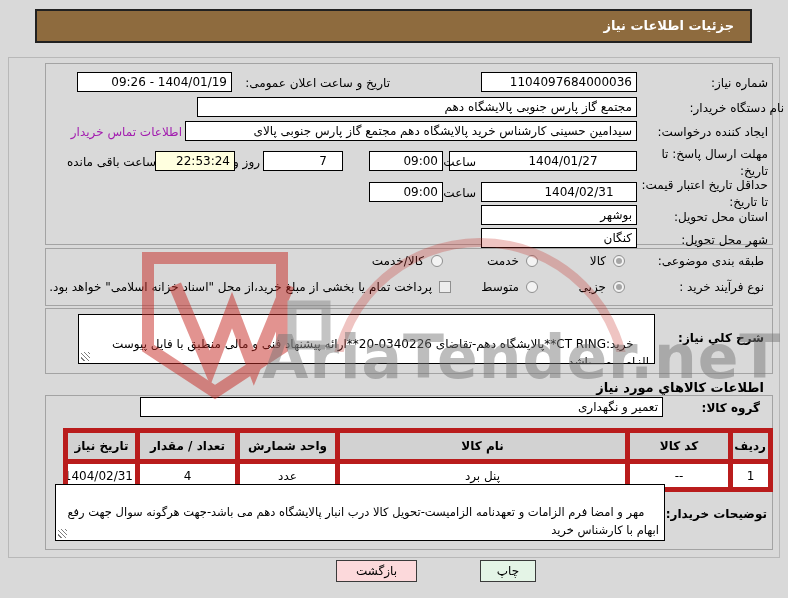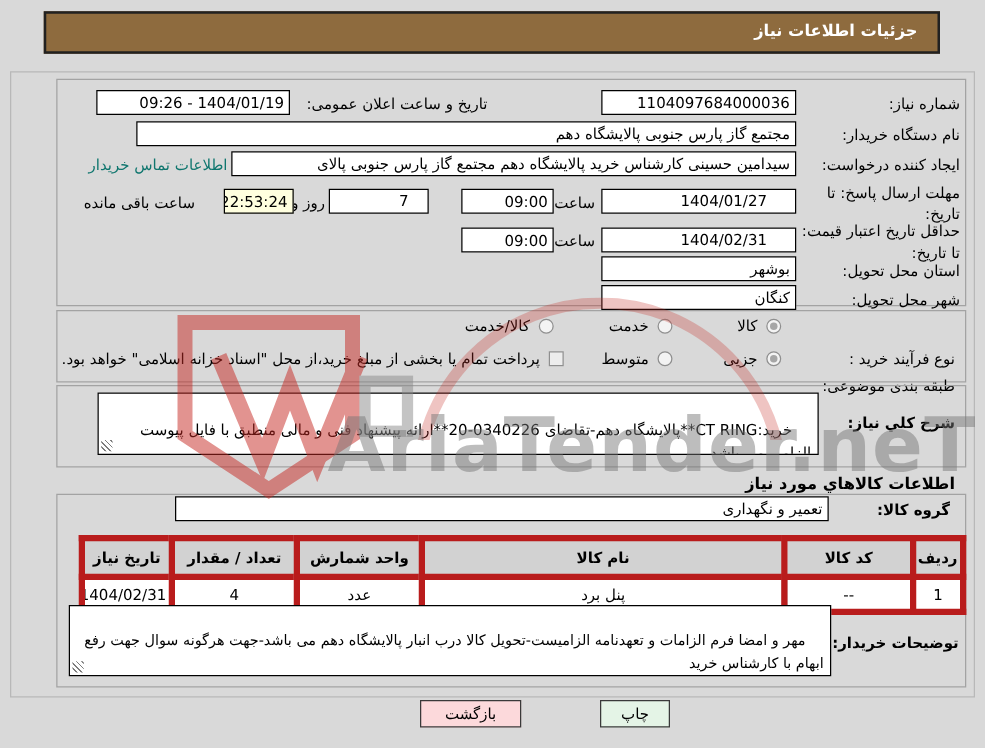--- a/index.html
+++ b/index.html
@@ -18,21 +18,21 @@
             line-height:29px;padding:0 16px;}
   .radio{position:absolute;width:12px;height:12px;border:1px solid #8f8f8f;border-radius:50%;
          background:#f3f3f3;box-sizing:border-box;}
   .radio.on::after{content:"";position:absolute;left:2px;top:2px;right:2px;bottom:2px;
                    background:#a6a6a6;border-radius:50%;}
   .chk{position:absolute;width:12px;height:12px;border:1px solid #8f8f8f;background:#ededed;box-sizing:border-box;}
   .ta{position:absolute;background:#fff;border:1px solid #000;box-sizing:border-box;padding:2px 5px;
       font-size:12px;line-height:1.5;overflow:hidden;white-space:pre-wrap;}
   .rsz{position:absolute;left:2px;bottom:2px;width:9px;height:9px;
        background:repeating-linear-gradient(45deg,transparent 0 2px,#7d7d7d 2px 3px);pointer-events:none;}
-  .link{color:#0f766e;cursor:pointer;}
+  .link{color:#a21caf;cursor:pointer;}
   table.goods{position:absolute;border-collapse:collapse;table-layout:fixed;font-size:12px;direction:rtl;}
   table.goods th{background:#d2d2d2;font-weight:bold;}
   table.goods th,table.goods td{border:5px solid #b91c1c;text-align:center;padding:0 2px;overflow:hidden;}
   table.goods th{height:26px;}  table.goods td{height:23px;background:#fff;}
   .btn{position:absolute;height:22px;border:1px solid #3a3a3a;font-size:12px;text-align:center;
        line-height:20px;box-sizing:border-box;cursor:pointer;}
   .wm{position:absolute;pointer-events:none;z-index:6;}
   .wm-text{font-weight:bold;font-size:60px;letter-spacing:1px;color:rgba(118,118,118,.48);
            direction:ltr;white-space:nowrap;line-height:1;}
   .wm-arc{width:300px;height:300px;border:9px solid rgba(198,42,36,.28);border-radius:50%;
@@ -47,49 +47,49 @@
 
   <div class="frame" style="left:8px;top:57px;width:770px;height:499px;"></div>
 
   <div class="box" style="left:45px;top:63px;width:726px;height:180px;"></div>
 
   <div class="lbl" style="right:20px;top:75px;">شماره نیاز:</div>
   <div class="inp ctr" style="right:151px;width:156px;top:72px;margin-left:28px;">1104097684000036</div>
   <div class="lbl" style="right:398px;top:75px;">تاریخ و ساعت اعلان عمومی:</div>
   <div class="inp ctr" style="right:556px;width:155px;top:72px;">1404/01/19 - 09:26</div>
 
-  <div class="lbl" style="right:20px;top:100px;margin-left:26px;">نام دستگاه خریدار:</div>
-  <div class="inp" style="right:151px;width:528px;top:97px;">مجتمع گاز پارس جنوبی  پالایشگاه دهم</div>
+  <div class="lbl" style="right:4px;top:100px;margin-left:26px;">نام دستگاه خریدار:</div>
+  <div class="inp" style="right:151px;width:440px;top:97px;">مجتمع گاز پارس جنوبی  پالایشگاه دهم</div>
 
   <div class="lbl" style="right:20px;top:124px;">ایجاد کننده درخواست:</div>
   <div class="inp" style="right:151px;width:452px;top:121px;">سیدامین حسینی کارشناس خرید پالایشگاه دهم  مجتمع گاز پارس جنوبی  پالای</div>
   <div class="lbl link" style="right:606px;top:124px;">اطلاعات تماس خریدار</div>
 
   <div class="lbl wrap" style="right:20px;top:146px;width:112px;">مهلت ارسال پاسخ: تا تاریخ:</div>
-  <div class="inp ctr" style="right:151px;width:156px;top:151px;">1404/01/27</div>
+  <div class="inp ctr" style="right:151px;width:188px;top:151px;">1404/01/27</div>
   <div class="lbl" style="right:312px;top:154px;">ساعت</div>
   <div class="inp ctr" style="right:345px;width:74px;top:151px;">09:00</div>
   <div class="inp ctr" style="right:445px;width:80px;top:151px;">7</div>
   <div class="lbl" style="right:528px;top:154px;">روز و</div>
-  <div class="inp ctr" style="right:553px;width:56px;top:151px;background:#ffffdf;">22:53:24</div>
+  <div class="inp ctr" style="right:553px;width:80px;top:151px;background:#ffffdf;">22:53:24</div>
   <div class="lbl" style="right:632px;top:154px;">ساعت باقی مانده</div>
 
   <div class="lbl wrap" style="right:20px;top:177px;width:130px;">حداقل تاریخ اعتبار قیمت: تا تاریخ:</div>
   <div class="inp ctr" style="right:151px;width:156px;top:182px;">1404/02/31</div>
   <div class="lbl" style="right:312px;top:185px;">ساعت</div>
   <div class="inp ctr" style="right:345px;width:74px;top:182px;">09:00</div>
 
   <div class="lbl" style="right:20px;top:209px;">استان محل تحویل:</div>
   <div class="inp" style="right:151px;width:156px;top:205px;">بوشهر</div>
   <div class="lbl" style="right:20px;top:232px;">شهر محل تحویل:</div>
   <div class="inp" style="right:151px;width:156px;top:228px;">کنگان</div>
 
   <div class="box" style="left:45px;top:248px;width:726px;height:56px;"></div>
 
-  <div class="lbl" style="right:24px;top:253px;margin-top:48px;">طبقه بندی موضوعی:</div>
+  <div class="lbl" style="right:24px;top:253px;">طبقه بندی موضوعی:</div>
   <span class="radio on" style="right:163px;top:255px;"></span>
   <div class="lbl" style="right:182px;top:253px;">کالا</div>
   <span class="radio" style="right:250px;top:255px;"></span>
   <div class="lbl" style="right:269px;top:253px;">خدمت</div>
   <span class="radio" style="right:345px;top:255px;"></span>
   <div class="lbl" style="right:364px;top:253px;">کالا/خدمت</div>
 
   <div class="lbl" style="right:24px;top:279px;">نوع فرآیند خرید :</div>
   <span class="radio on" style="right:163px;top:281px;"></span>
   <div class="lbl" style="right:182px;top:279px;">جزیی</div>

